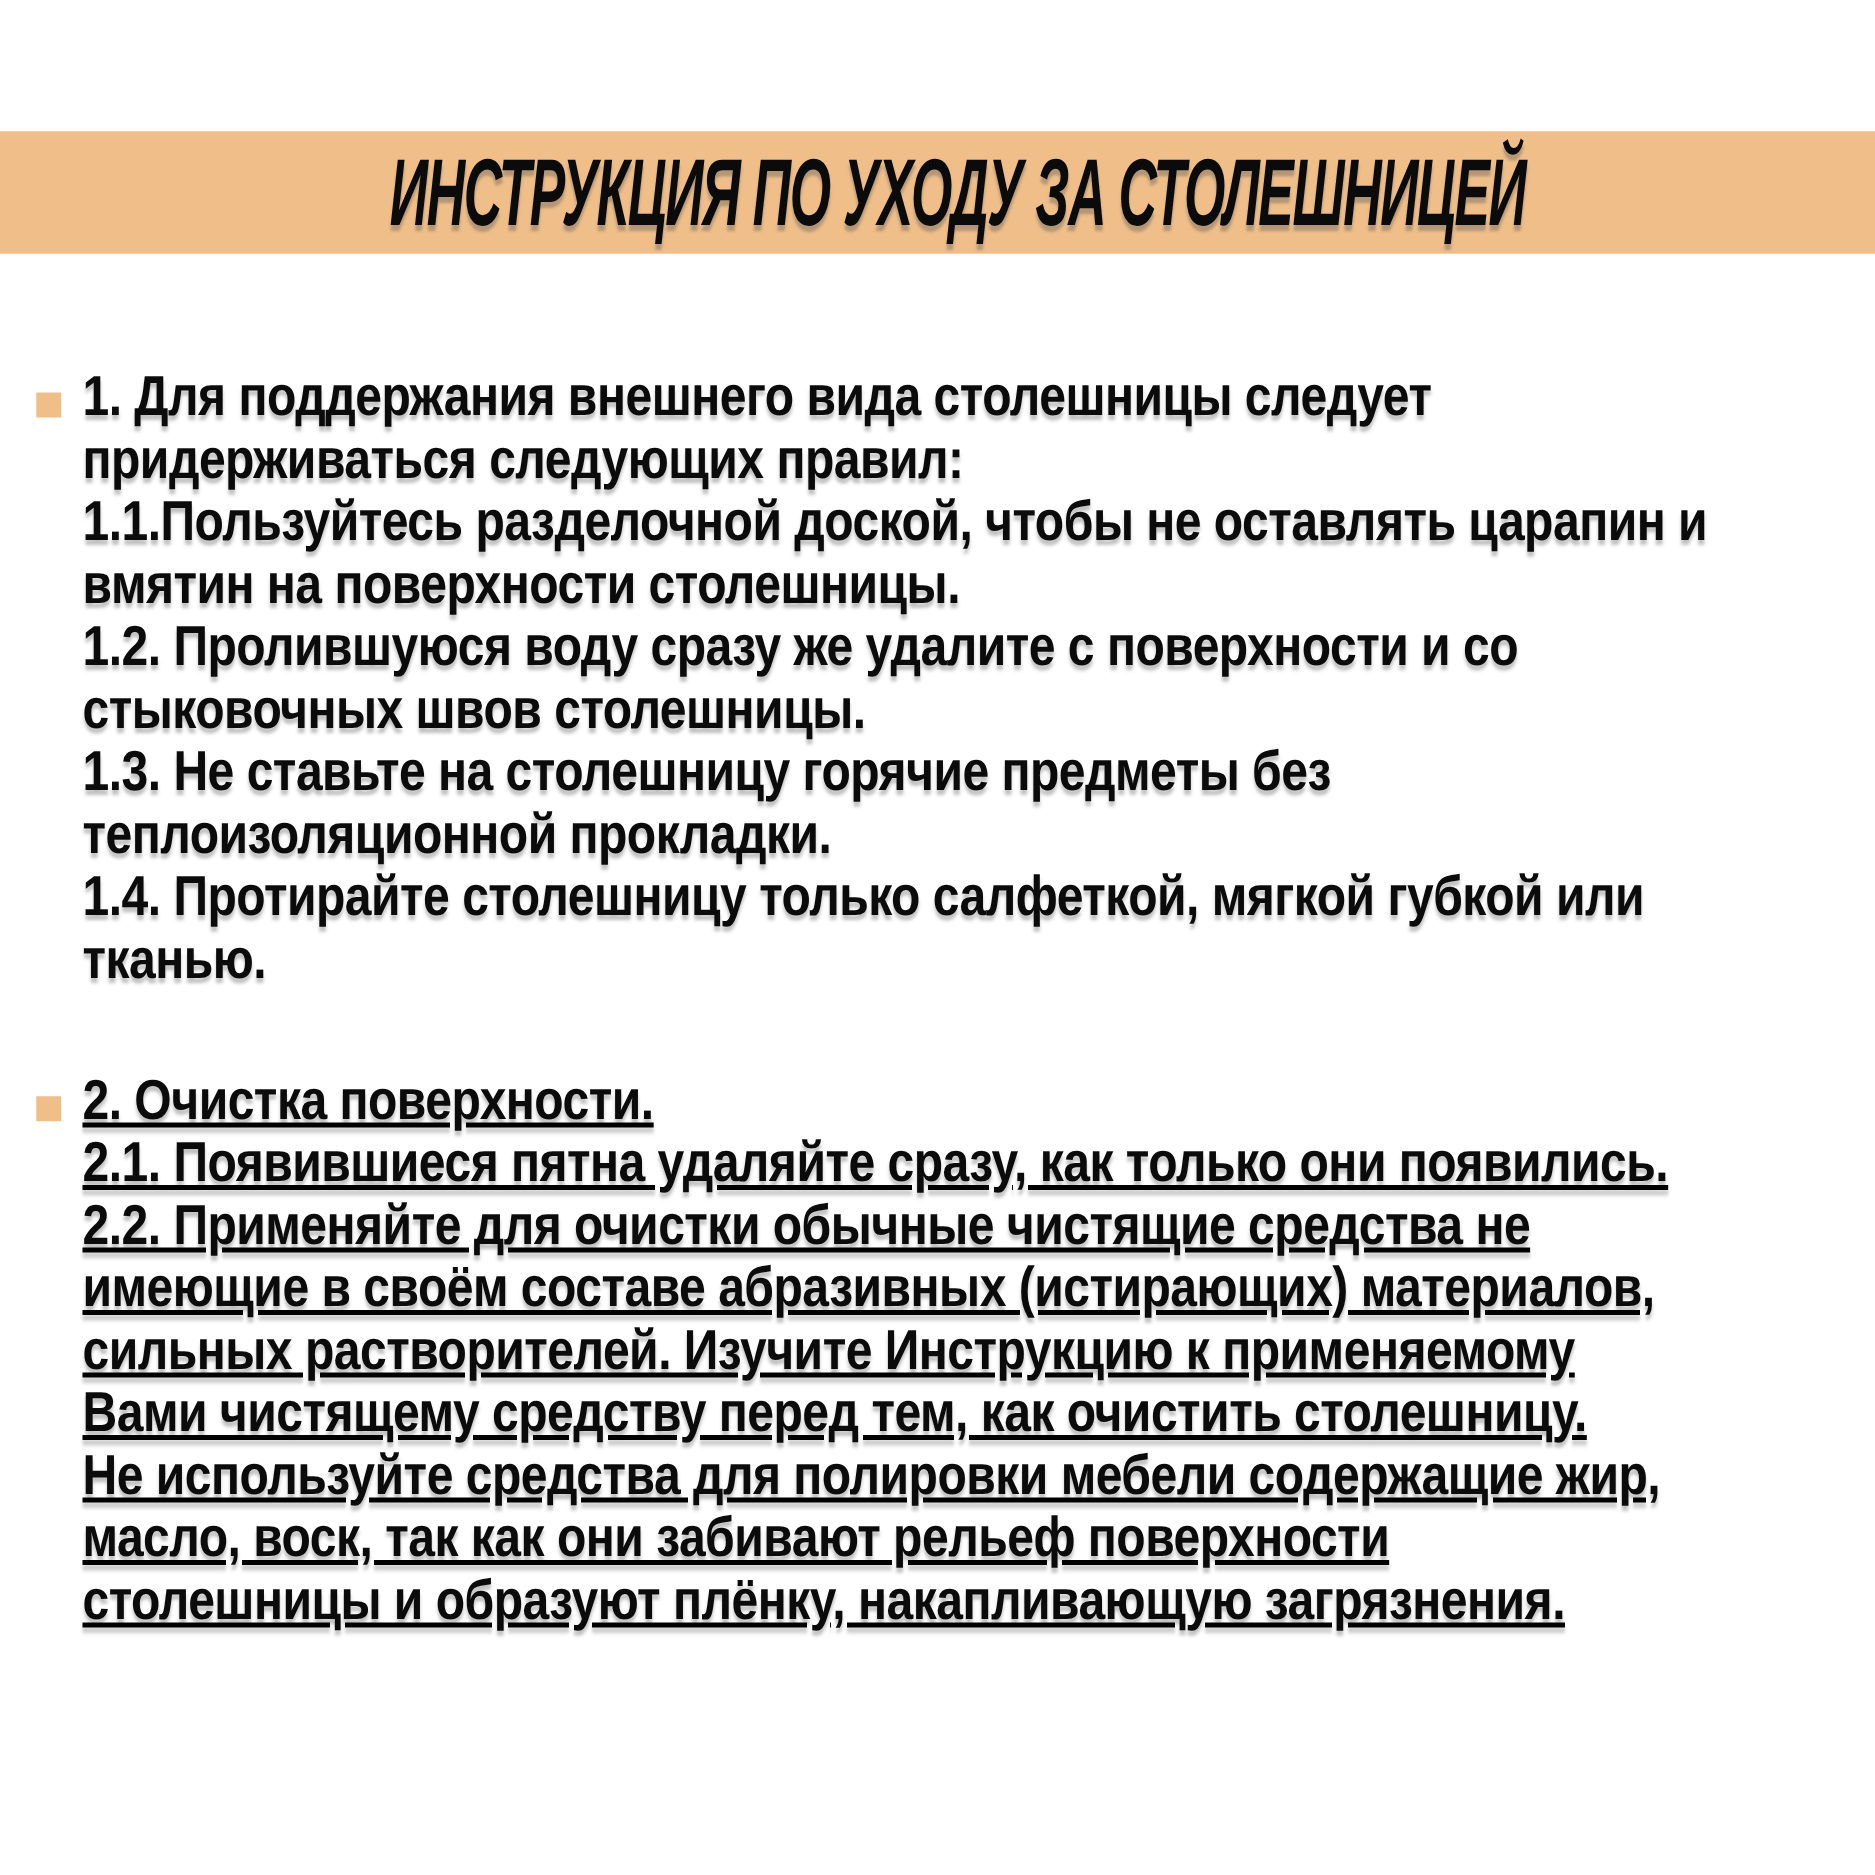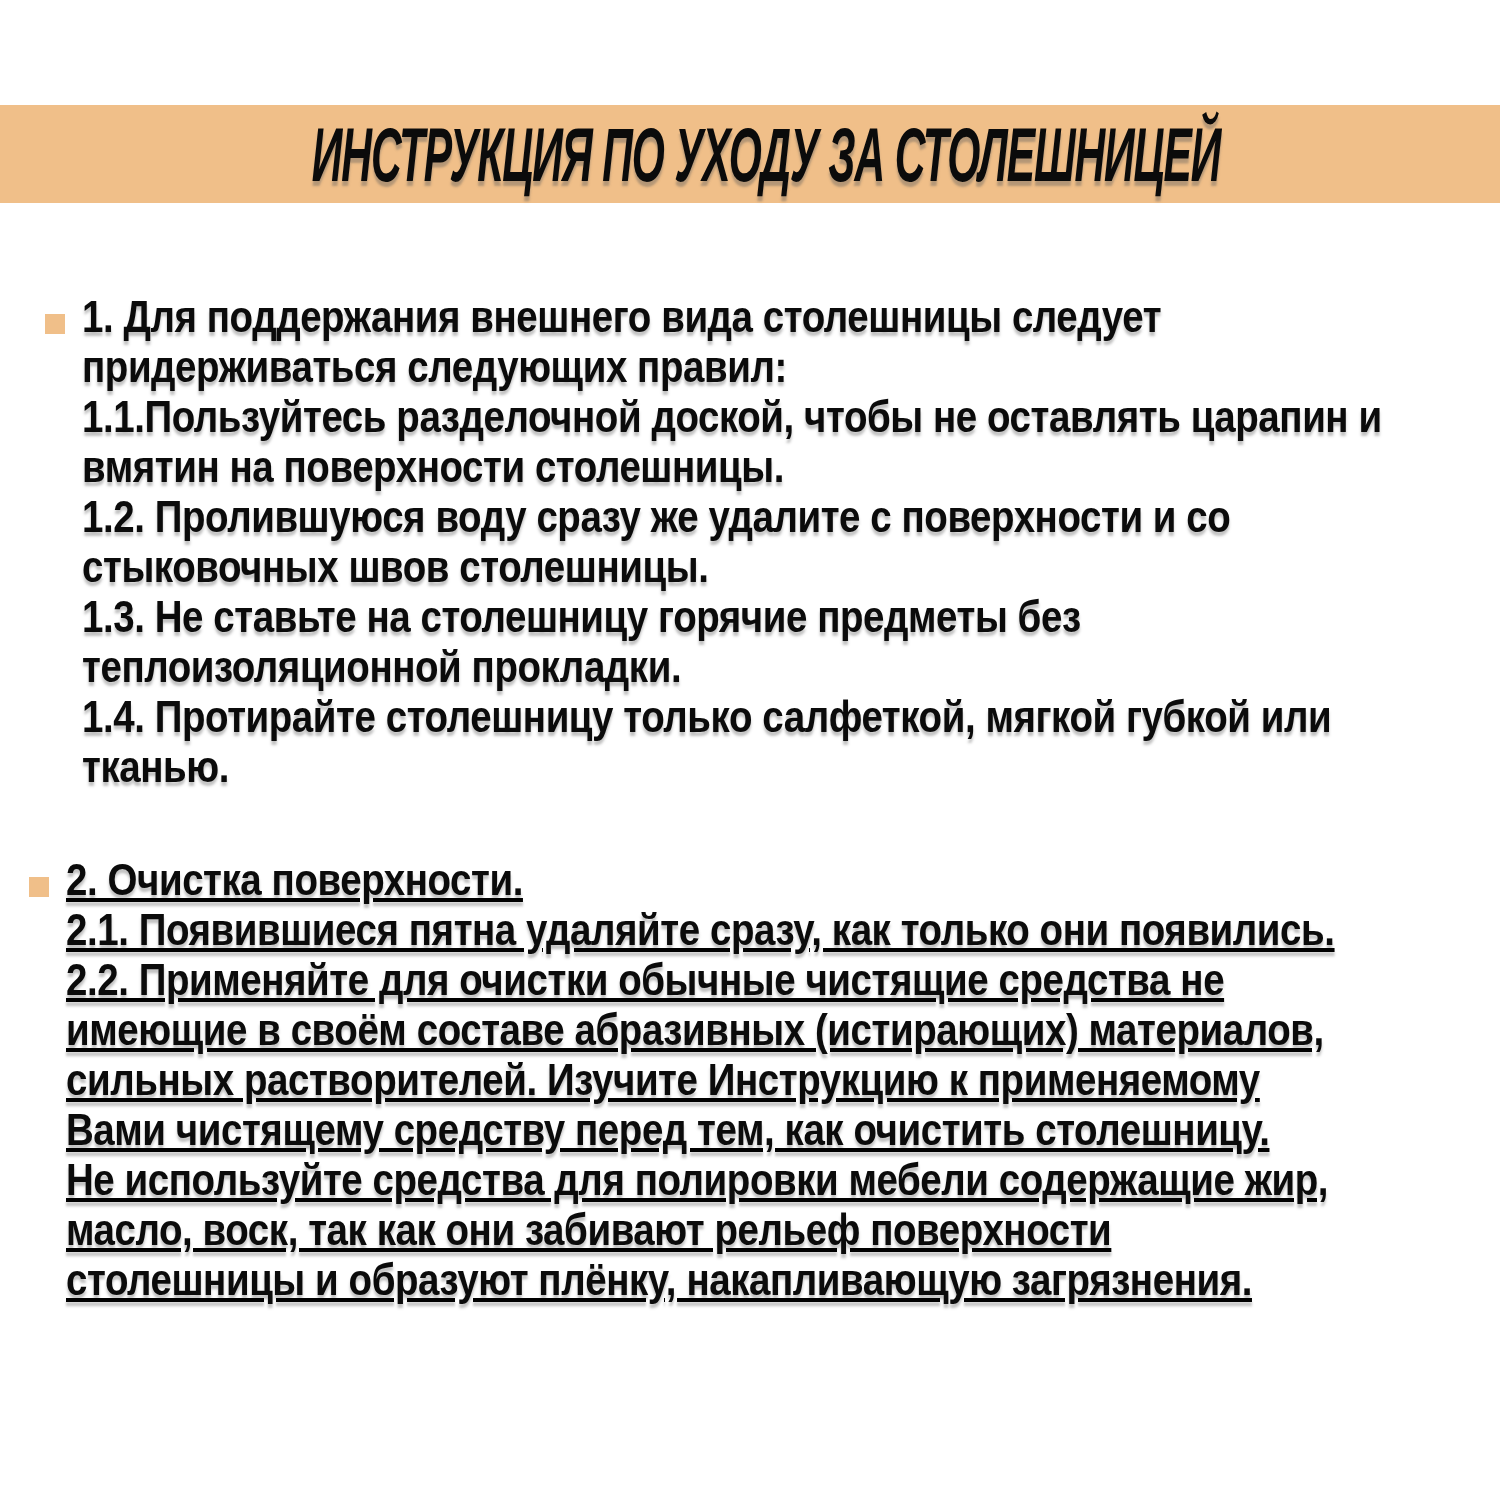--- a/index.html
+++ b/index.html
@@ -43,21 +43,21 @@
   }
   .content {
     position: absolute;
     top: 203px;
     left: 66px;
     width: 1434px;
   }
   .sec {
     position: relative;
   }
-  .sec-1 { margin-top: 89px; margin-left: 16px; }
+  .sec-1 { margin-top: 89px; }
   .sec-2 { margin-top: 63px; text-decoration: underline; }
   .bullet {
     position: absolute;
     left: -37px;
     top: 22px;
     width: 20px;
     height: 20px;
     background: #f0bf89;
     display: block;
   }

